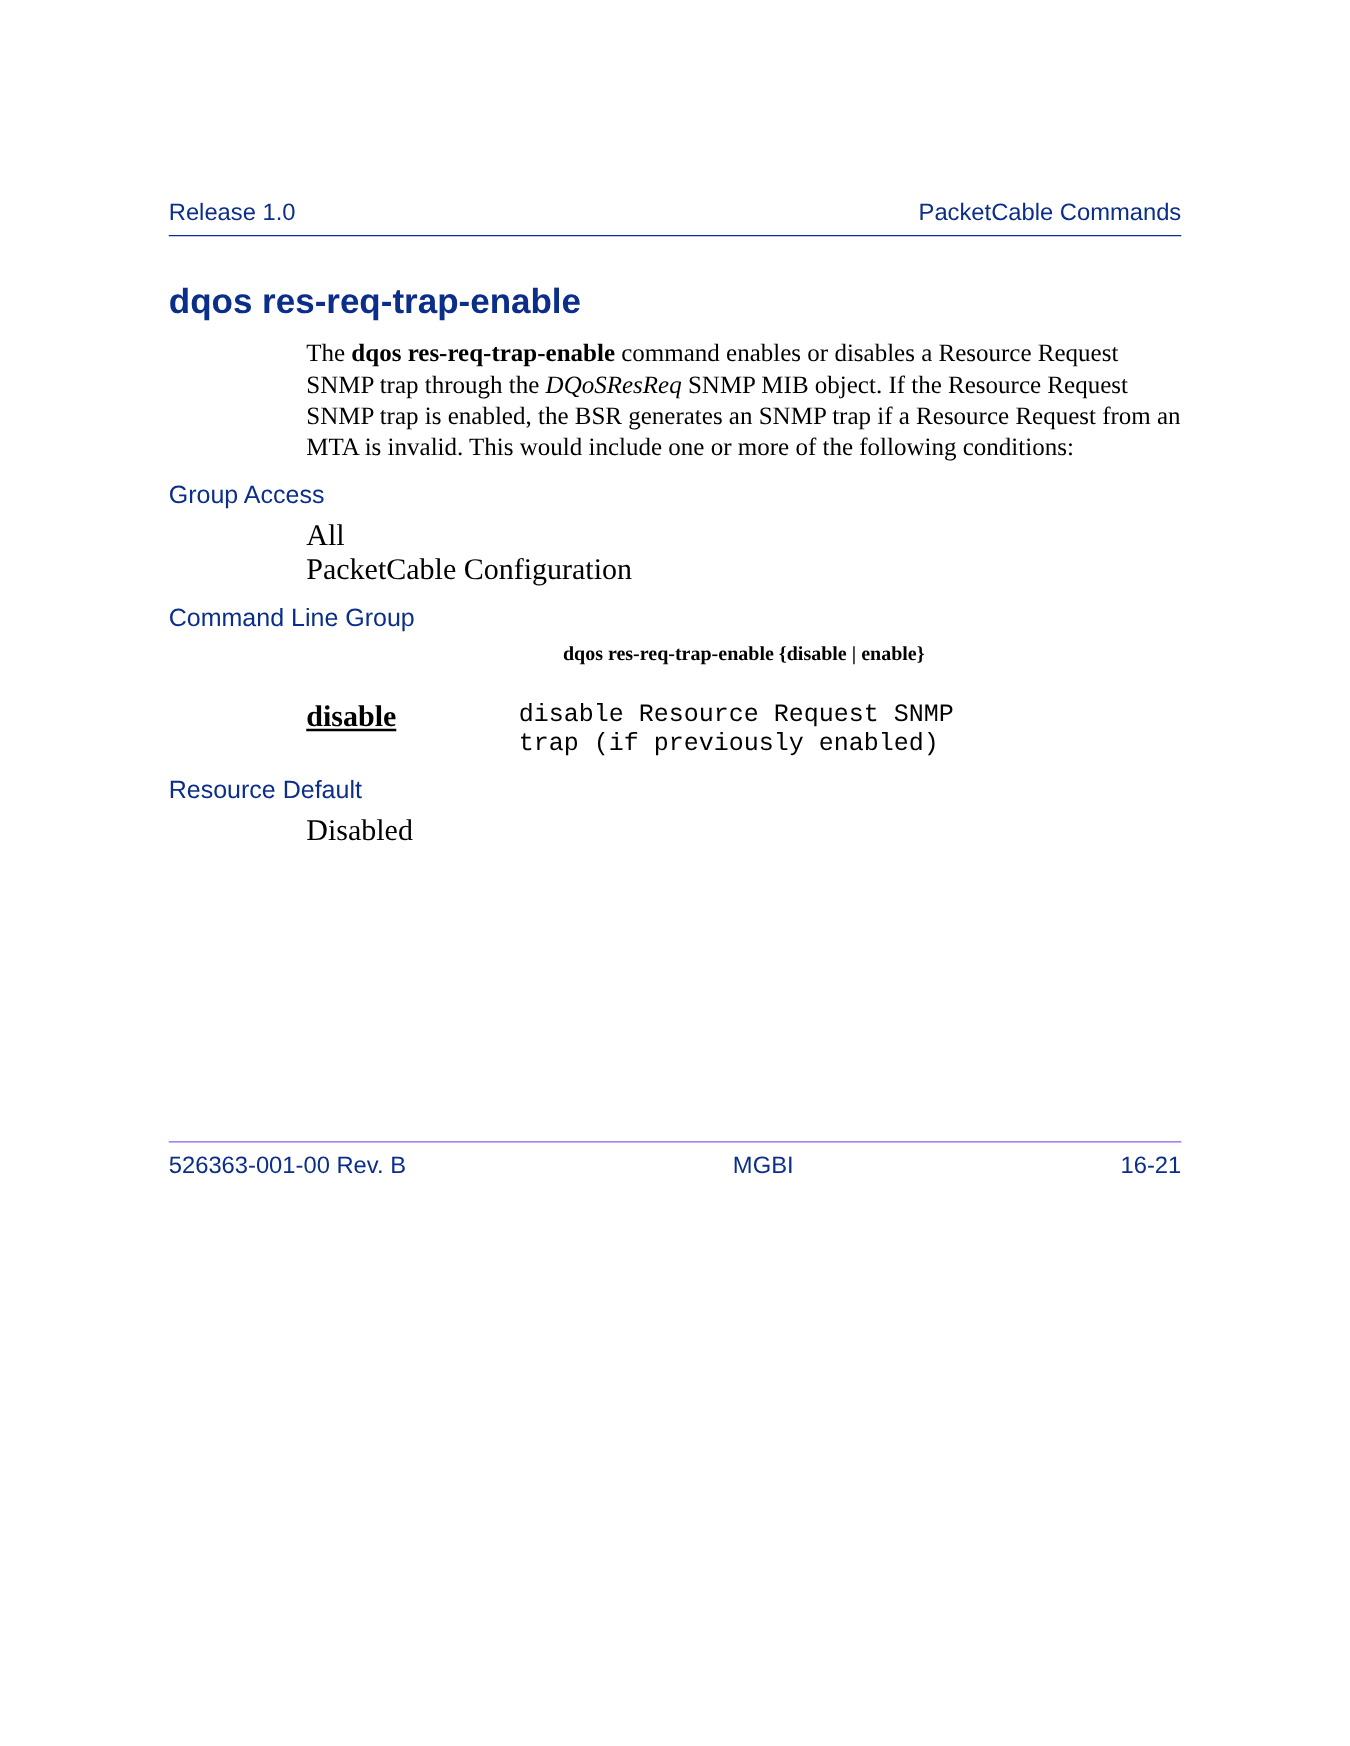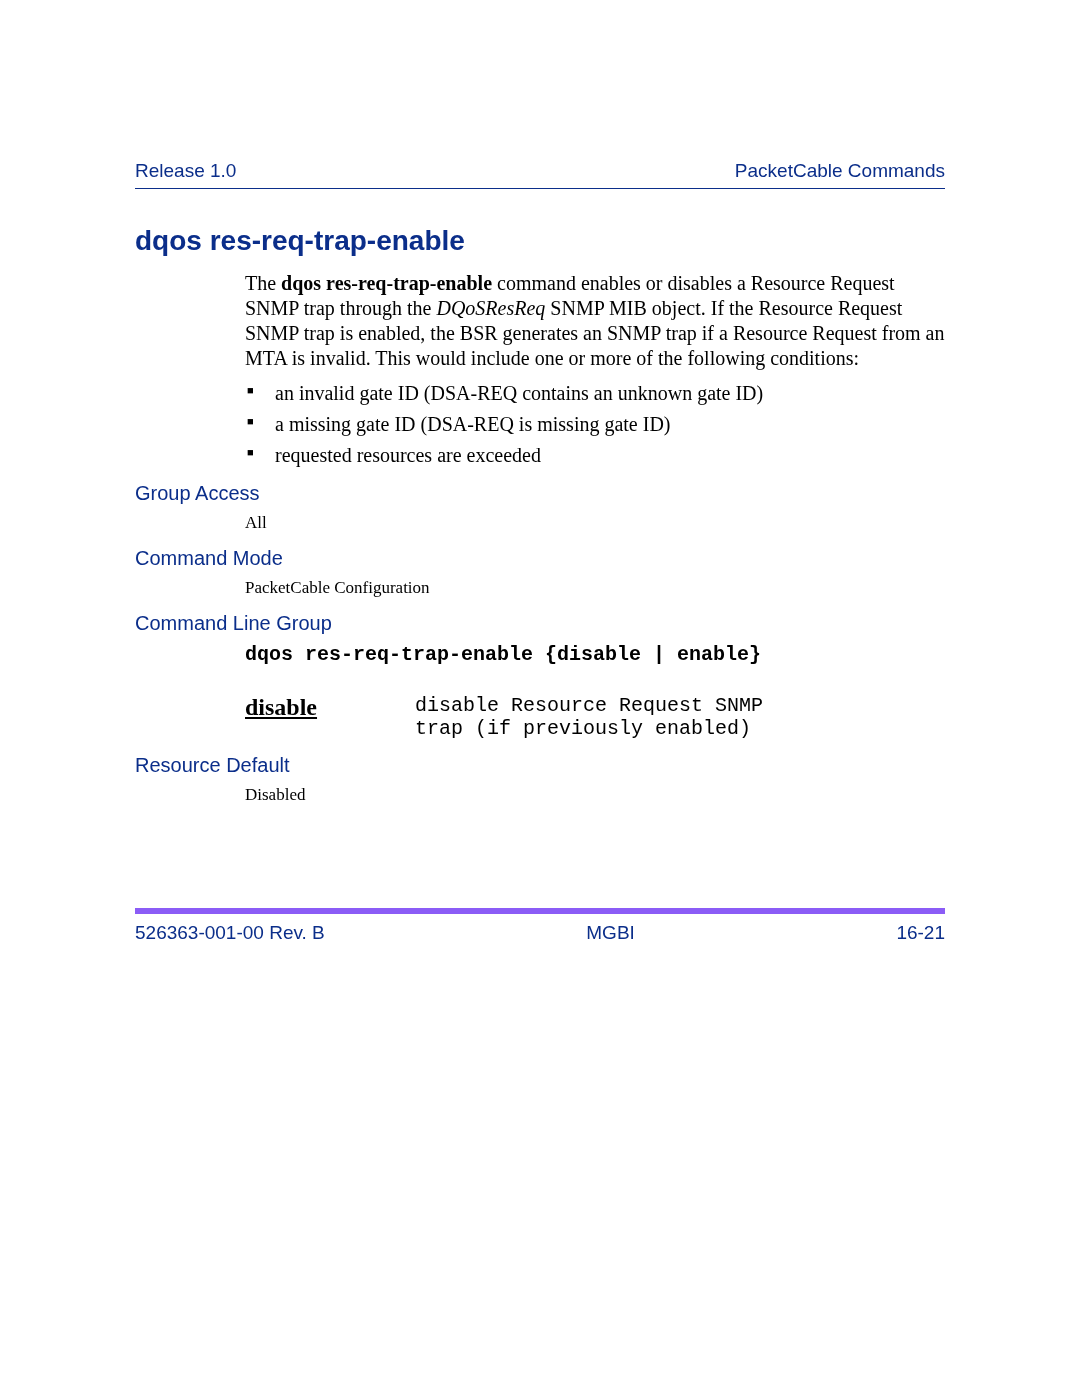--- a/index.html
+++ b/index.html
@@ -63,26 +63,27 @@
   }
   .section-label {
     font-family: Arial, Helvetica, sans-serif;
     color: #0b2e8a;
     font-size: 20px;
     margin-top: 14px;
     margin-bottom: 8px;
   }
   .section-body {
     margin-left: 110px;
-    font-size: 17px;
+    font-size: 24px;
   }
   .usage-line {
-    font-family: Liberation Mono, monospace;
+    font-family: Liberation Serif, serif;
     font-weight: bold;
-    font-size: 20px;
+    font-size: 16px;
+    text-align: center;
   }
   .syntax-table {
     margin-top: 28px;
     margin-left: 110px;
   }
   .syntax-row {
     display: flex;
     margin-bottom: 14px;
   }
   .syntax-key {
@@ -95,21 +96,21 @@
   .syntax-desc {
     font-size: 20px;
     max-width: 380px;
     font-family: Liberation Mono, monospace;
   }
   .footer {
     position: absolute;
     left: 135px;
     right: 135px;
     bottom: 160px;
-    border-top: 6px solid #8b5cf6;
+    border-top: 1px solid #8b5cf6;
     padding-top: 8px;
     font-family: Arial, Helvetica, sans-serif;
     font-size: 19px;
     color: #0b2e8a;
     display: flex;
     justify-content: space-between;
     text-align: center;
   }
 </style>
 </head>
@@ -121,31 +122,25 @@
     <span>Release 1.0</span>
     <span>PacketCable Commands</span>
   </div>
 
   <div class="title">dqos res-req-trap-enable</div>
 
   <div class="body-indent intro">
     <p>
       <span>The </span><span class="cmdname">dqos res-req-trap-enable</span><span> command enables or disables a Resource Request SNMP trap through the </span><span class="mibname">DQoSResReq</span><span> SNMP MIB object. If the Resource Request SNMP trap is enabled, the BSR generates an SNMP trap if a Resource Request from an MTA is invalid. This would include one or more of the following conditions:</span>
     </p>
-    <ul class="bullets">
-      <li>an invalid gate ID (DSA-REQ contains an unknown gate ID)</li>
-      <li>a missing gate ID (DSA-REQ is missing gate ID)</li>
-      <li>requested resources are exceeded</li>
-    </ul>
   </div>
 
   <div class="section-label">Group Access</div>
   <div class="section-body">All</div>
 
-  <div class="section-label">Command Mode</div>
   <div class="section-body">PacketCable Configuration</div>
 
   <div class="section-label">Command Line Group</div>
   <div class="section-body usage-line">dqos res-req-trap-enable {disable | enable}</div>
 
   <div class="syntax-table">
     <div class="syntax-row">
       <div class="syntax-key">disable</div>
       <div class="syntax-desc">disable Resource Request SNMP trap (if previously enabled)</div>
     </div>

